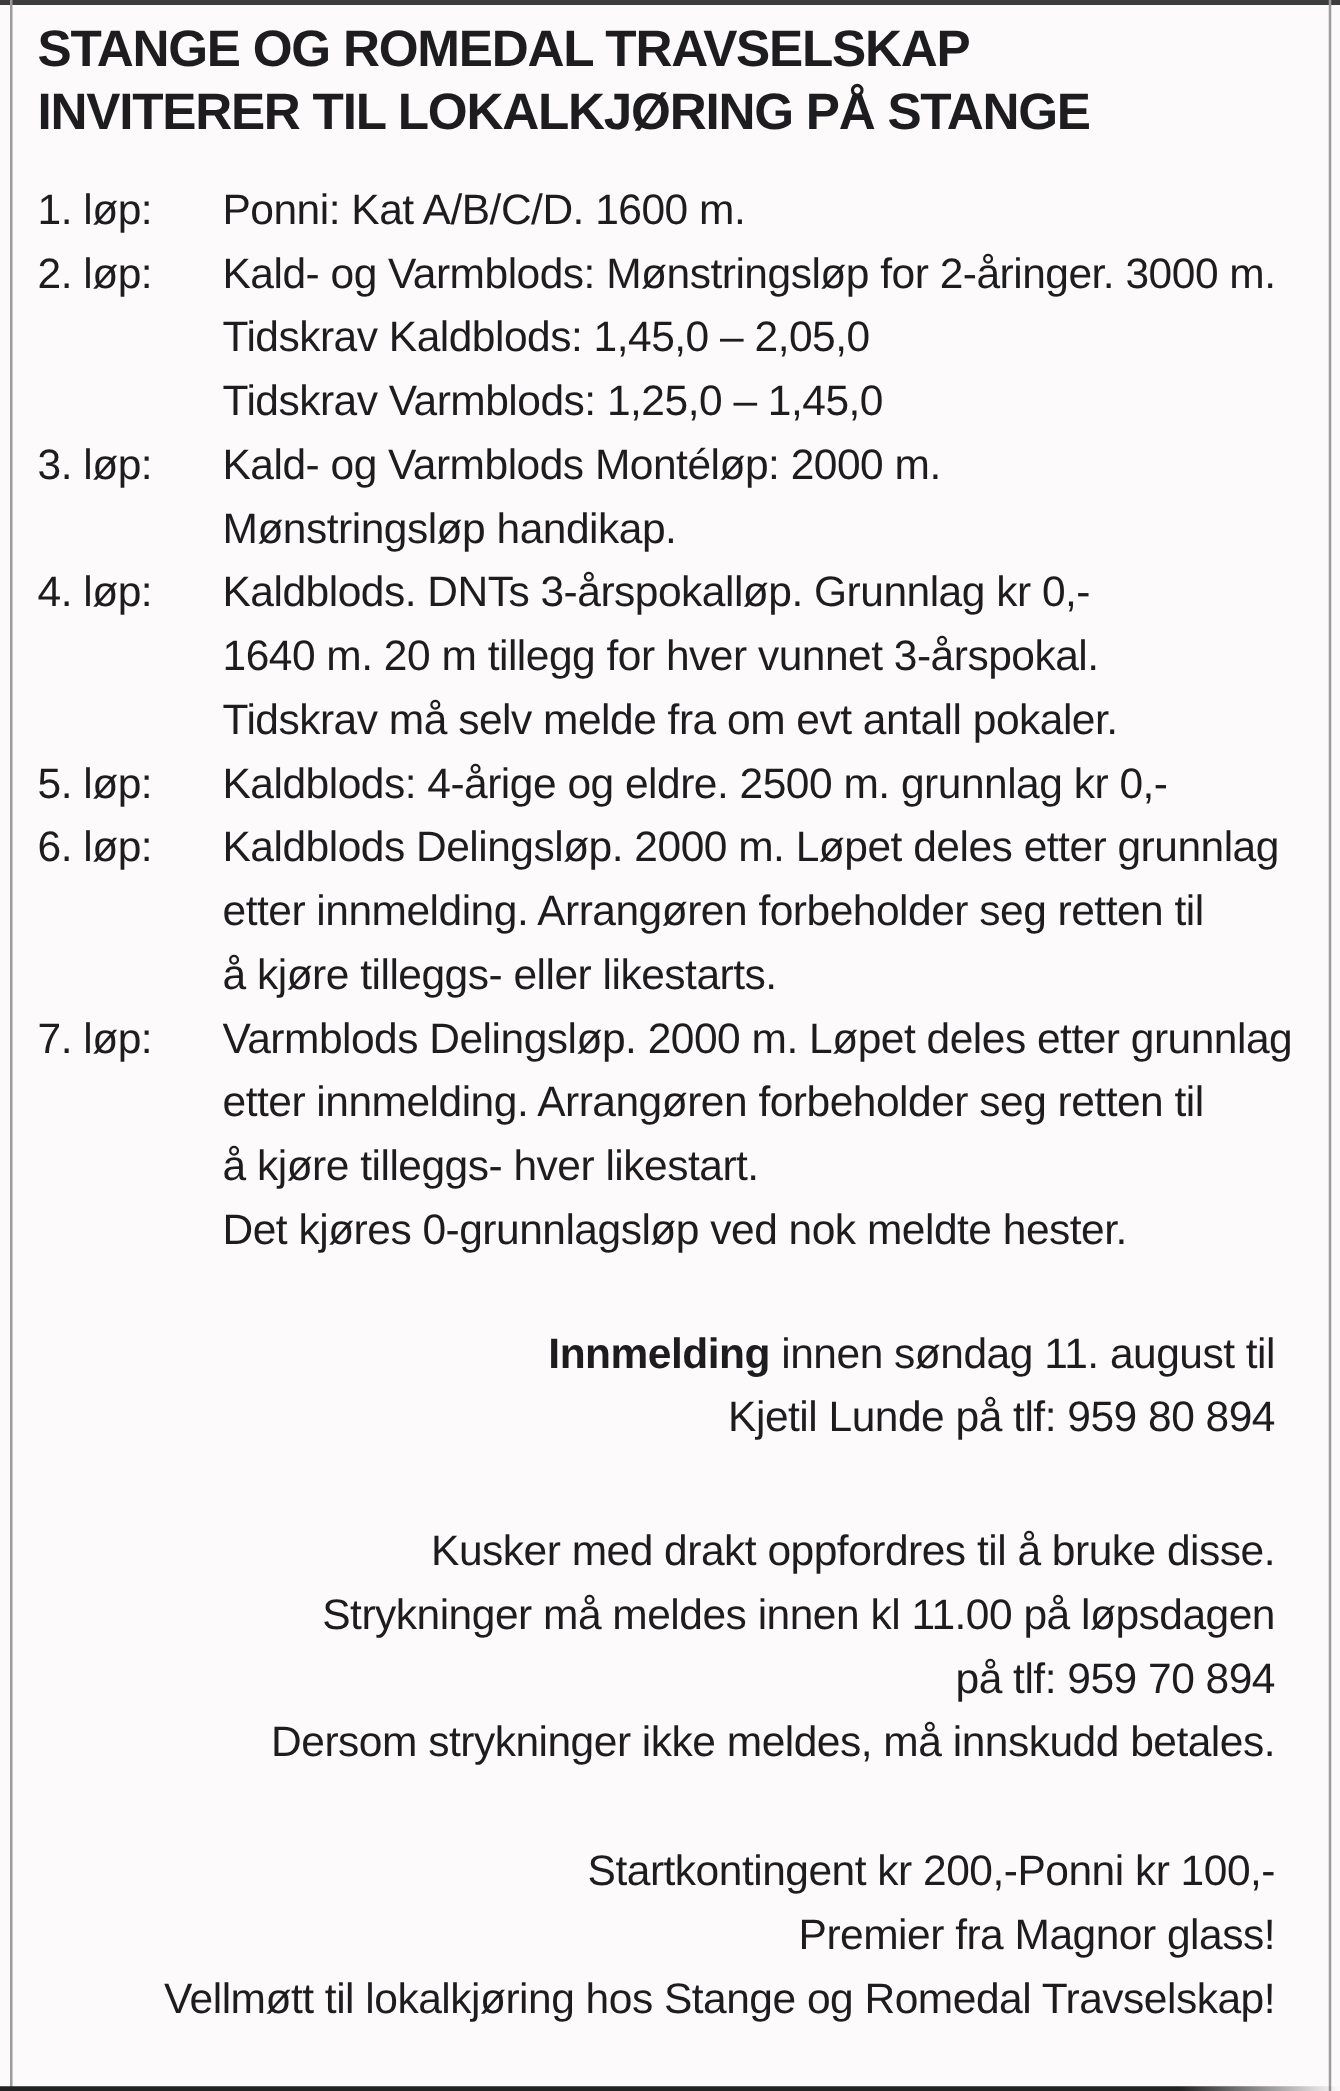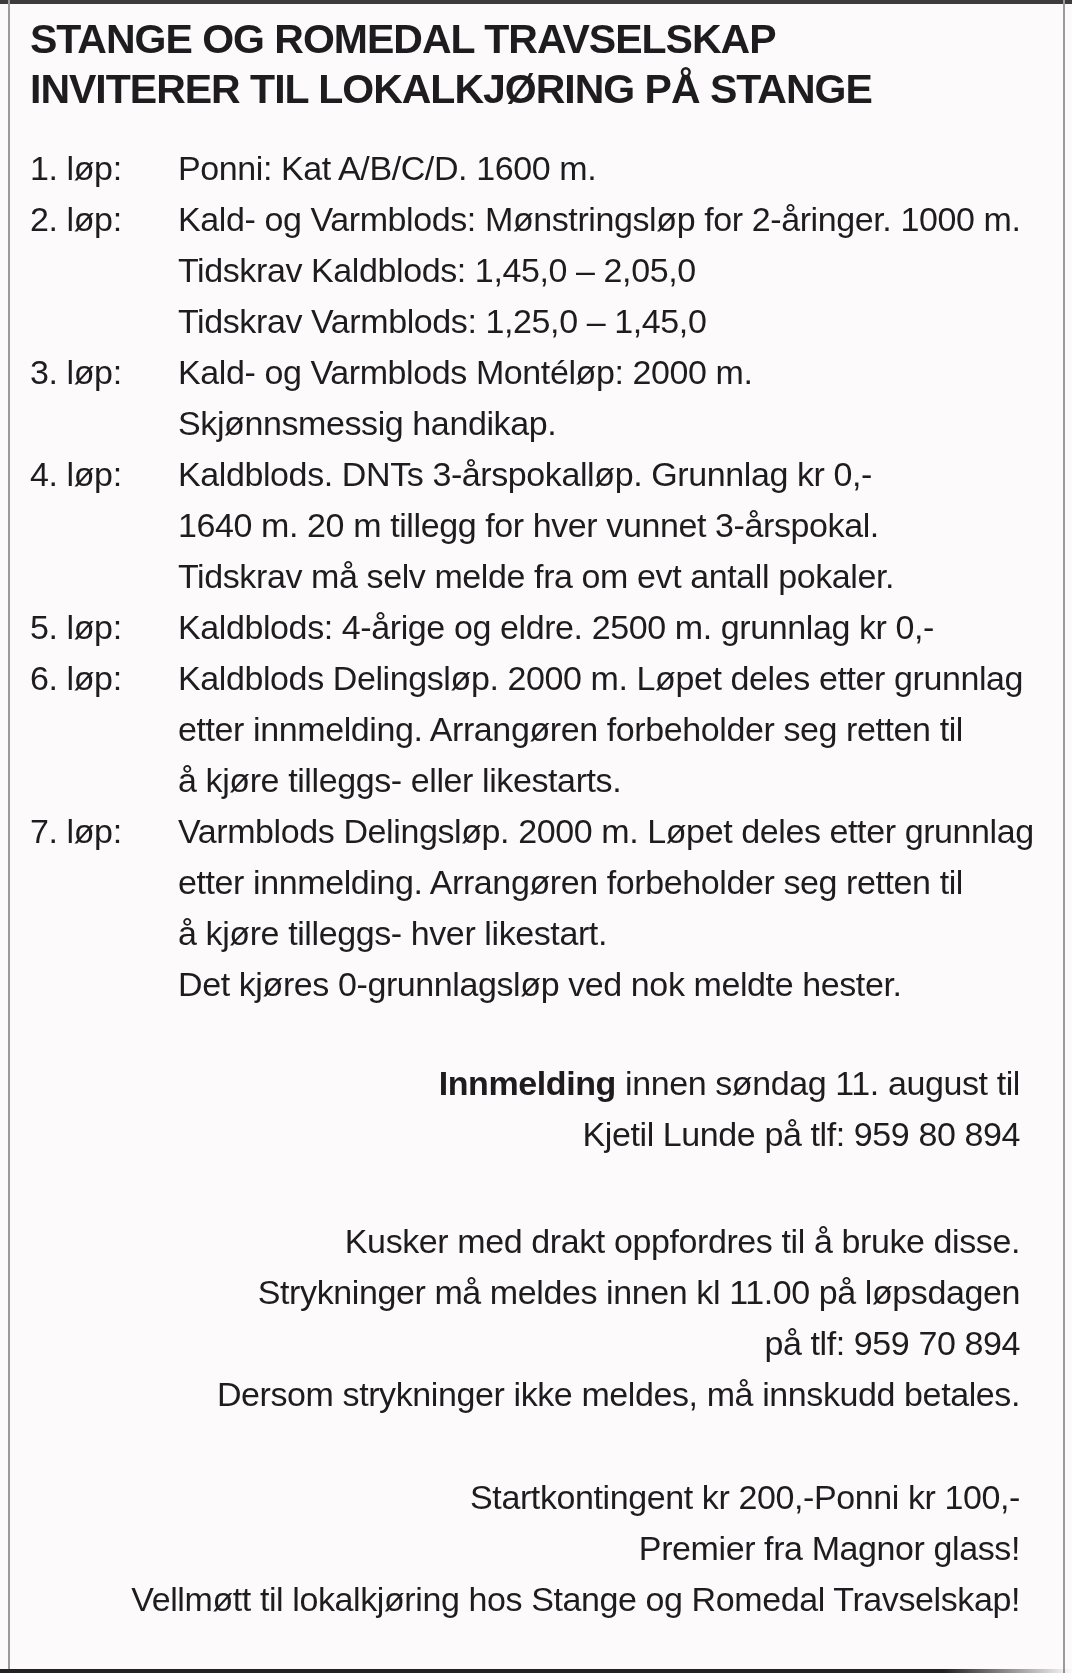--- a/index.html
+++ b/index.html
@@ -77,31 +77,31 @@
         <div class="race-row">
           <div class="race-label">1. løp:</div>
           <div class="race-lines">
             <div class="race-line">Ponni: Kat A/B/C/D. 1600 m.</div>
           </div>
         </div>
 
         <div class="race-row">
           <div class="race-label">2. løp:</div>
           <div class="race-lines">
-            <div class="race-line">Kald- og Varmblods: Mønstringsløp for 2-åringer. 1000 m.</div>
+            <div class="race-line">Kald- og Varmblods: Mønstringsløp for 2-åringer. 3000 m.</div>
             <div class="race-line">Tidskrav Kaldblods: 1,45,0 – 2,05,0</div>
             <div class="race-line">Tidskrav Varmblods: 1,25,0 – 1,45,0</div>
           </div>
         </div>
 
         <div class="race-row">
           <div class="race-label">3. løp:</div>
           <div class="race-lines">
             <div class="race-line">Kald- og Varmblods Montéløp: 2000 m.</div>
-            <div class="race-line">Skjønnsmessig handikap.</div>
+            <div class="race-line">Mønstringsløp handikap.</div>
           </div>
         </div>
 
         <div class="race-row">
           <div class="race-label">4. løp:</div>
           <div class="race-lines">
             <div class="race-line">Kaldblods. DNTs 3-årspokalløp. Grunnlag kr 0,-</div>
             <div class="race-line">1640 m. 20 m tillegg for hver vunnet 3-årspokal.</div>
             <div class="race-line">Tidskrav må selv melde fra om evt antall pokaler.</div>
           </div>

